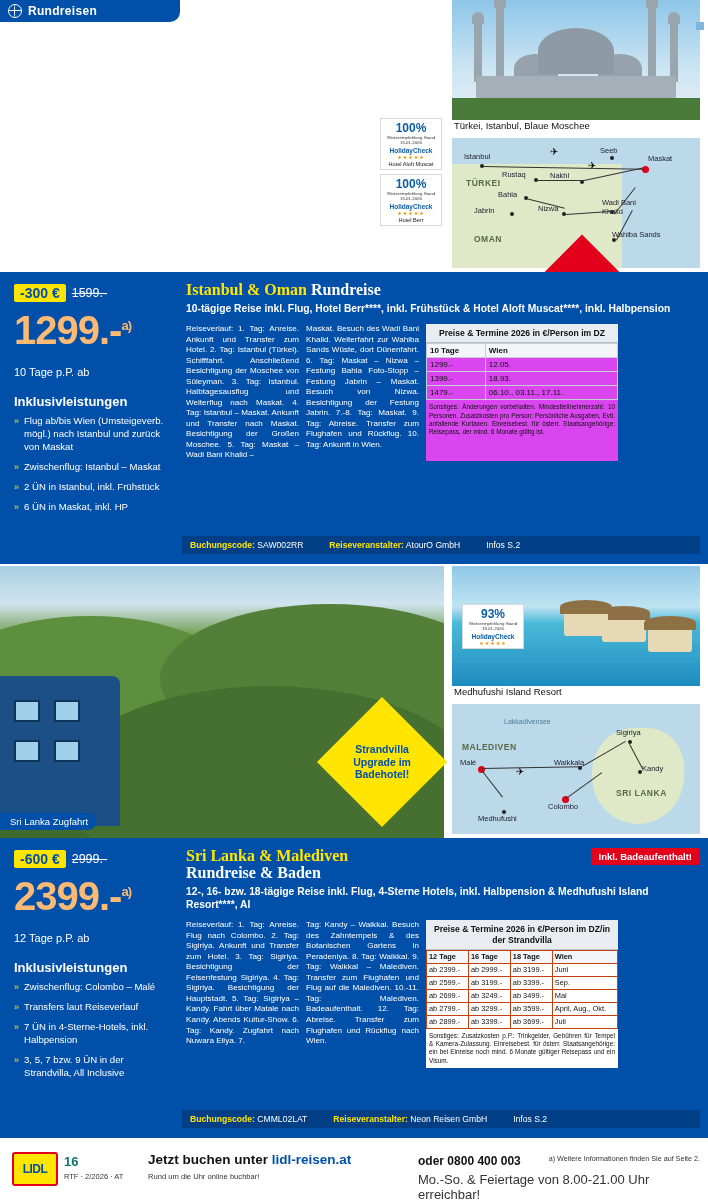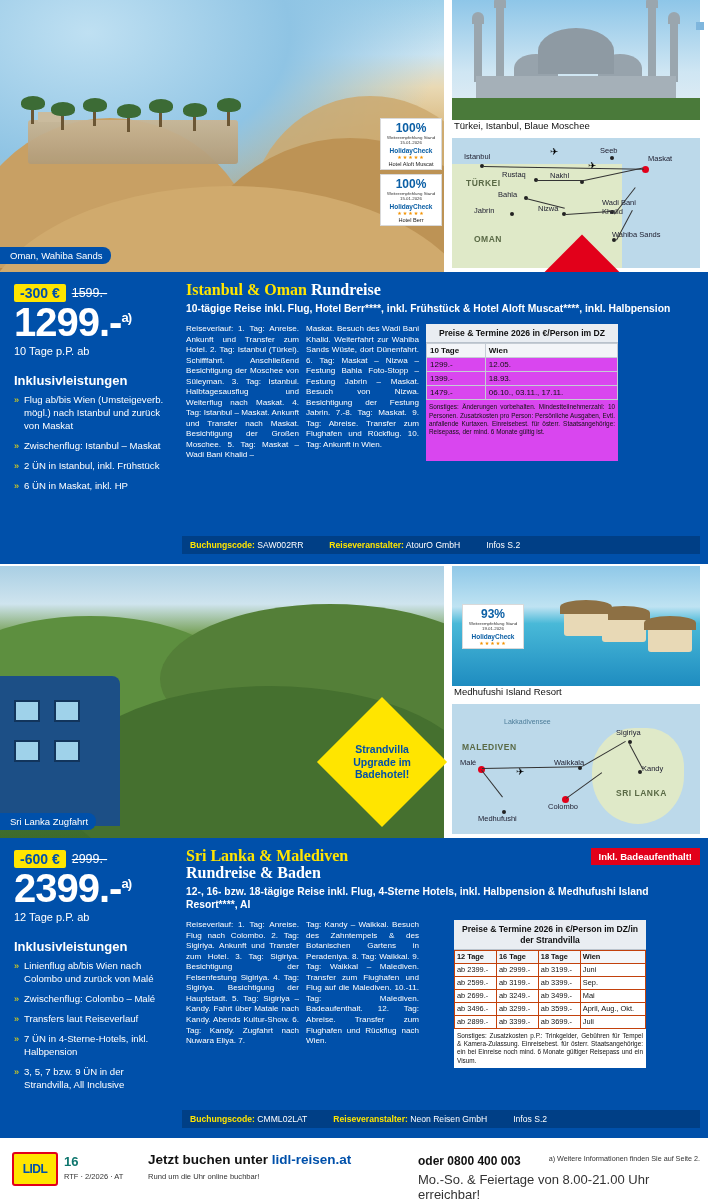--- a/index.html
+++ b/index.html
@@ -122,24 +122,24 @@
   
   .offer1 { position:absolute; left:0; top:272px; width:708px; height:292px; background:#0050aa; }
   .pricecol { position:absolute; left:0; top:0; width:180px; height:292px; color:#fff; padding:12px 10px 0 14px; }
   .oldrow { display:flex; align-items:center; gap:6px; }
   .minus {
     background:#ffe500; color:#0050aa; font-weight:bold; font-size:14px;
     padding:1px 6px; border-radius:2px;
   }
   .strike { color:#fff; font-size:12.5px; text-decoration:line-through; }
   .bigprice {
-    color:#ffffff; font-size:40px; font-weight:bold; line-height:1; margin-top:0; letter-spacing:-1px;
+    color:#fdba74; font-size:40px; font-weight:bold; line-height:1; margin-top:8px; letter-spacing:-1px;
   }
   .bigprice sup { font-size:13px; vertical-align:super; }
-  .daysline { font-size:11px; margin-top:3px; }
+  .daysline { font-size:11px; margin-top:16px; }
   .inkl-title { font-size:13px; font-weight:bold; margin-top:16px; }
   .inkl-list { margin-top:6px; font-size:9.6px; line-height:1.35; }
   .inkl-list li { list-style:none; position:relative; padding-left:10px; margin-bottom:7px; }
   .inkl-list li:before {
     content:"»"; position:absolute; left:0; top:0; color:#ffe500; font-size:9px;
   }
 
   .content1 { position:absolute; left:182px; top:0; width:526px; height:292px; padding:10px 8px 0 4px; }
   .h-title { color:#ffe500; font-size:16px; font-weight:bold; line-height:1.05;font-family:Liberation Serif, serif; }
   .h-title .white { color:#fff; }
@@ -212,21 +212,21 @@
   .badge-col2 { position:absolute; left:462px; top:604px; width:62px; }
 
   
   .offer2 { position:absolute; left:0; top:838px; width:708px; height:300px; background:#0050aa; }
   .pricecol2 { position:absolute; left:0; top:0; width:180px; height:300px; color:#fff; padding:12px 10px 0 14px; }
   .content2 { position:absolute; left:182px; top:0; width:526px; height:300px; padding:10px 8px 0 4px; }
   .snork {
     position:absolute; right:8px; top:10px; background:#e2001a; color:#fff;
     font-size:9.5px; font-weight:bold; padding:3px 8px;
   }
-  .ptable2 { width:192px; background:#fff; color:#111;margin-left:28px; }
+  .ptable2 { width:192px; background:#fff; color:#111; }
   .ptable2 table { width:100%; border-collapse:collapse; font-size:7.4px; }
   .ptable2 th, .ptable2 td { border:1px solid #c2410c; padding:1.5px 2px; text-align:left; }
   .ptable2 th { background:#f3f5f8; font-weight:bold; }
 
   
   .footer { position:absolute; left:0; top:1138px; width:708px; height:62px; background:#fff; }
   .lidl-logo {
     position:absolute; left:12px; top:14px; width:46px; height:34px;
     background:#ffe500; border:2px solid #e2001a; border-radius:3px;
     display:flex; align-items:center; justify-content:center;
@@ -246,39 +246,20 @@
 </head>
 <body>
 
 <div class="page">
 
   <div class="topbar">
     <span class="globe"></span>
     <span>Rundreisen</span>
   </div>
 
-  <div class="hero1">
-    <div class="desert">
-      <div class="dune d4"></div>
-      <div class="dune d1"></div>
-      <div class="dune d2"></div>
-      <div class="village"></div>
-      <div class="palmrow">
-        <div class="palm" style="left:0px;top:0px"></div>
-        <div class="palm" style="left:30px;top:6px"></div>
-        <div class="palm" style="left:62px;top:2px"></div>
-        <div class="palm" style="left:96px;top:8px"></div>
-        <div class="palm" style="left:128px;top:3px"></div>
-        <div class="palm" style="left:162px;top:7px"></div>
-        <div class="palm" style="left:196px;top:2px"></div>
-      </div>
-      <div class="dune d3"></div>
-    </div>
-    <div class="label-oman">Oman, Wahiba Sands</div>
-  </div>
 
   <div class="hero2b" style="left:452px;top:0;height:120px">
     <div class="mosque-sky">
       <div class="minaret m3"></div>
       <div class="minaret m1"></div>
       <div class="minaret m2"></div>
       <div class="minaret m4"></div>
       <div class="mosque-dome2"></div>
       <div class="mosque-dome3"></div>
       <div class="mosque-dome"></div>
@@ -502,21 +483,20 @@
       <div class="oldrow">
         <span class="minus">-600 €</span>
         <span class="strike">2999.-</span>
       </div>
       <div class="bigprice">
         <span>2399.-</span><sup>a)</sup>
       </div>
       <div class="daysline">12 Tage p.P. ab</div>
       <div class="inkl-title">Inklusivleistungen</div>
       <ul class="inkl-list">
-        <li>Linienflug ab/bis Wien nach Colombo und zurück von Malé</li>
         <li>Zwischenflug: Colombo – Malé</li>
         <li>Transfers laut Reiseverlauf</li>
         <li>7 ÜN in 4-Sterne-Hotels, inkl. Halbpension</li>
         <li>3, 5, 7 bzw. 9 ÜN in der Strandvilla, All Inclusive</li>
       </ul>
     </div>
 
     <div class="content2">
       <div class="snork">Inkl. Badeaufenthalt!</div>
       <div class="h-title">
@@ -550,21 +530,21 @@
               <td>ab 3399.-</td>
               <td>Sep.</td>
             </tr>
             <tr>
               <td>ab 2699.-</td>
               <td>ab 3249.-</td>
               <td>ab 3499.-</td>
               <td>Mai</td>
             </tr>
             <tr>
-              <td>ab 3496.-</td>
+              <td>ab 2799.-</td>
               <td>ab 3299.-</td>
               <td>ab 3599.-</td>
               <td>April, Aug., Okt.</td>
             </tr>
             <tr>
               <td>ab 2899.-</td>
               <td>ab 3399.-</td>
               <td>ab 3699.-</td>
               <td>Juli</td>
             </tr>

